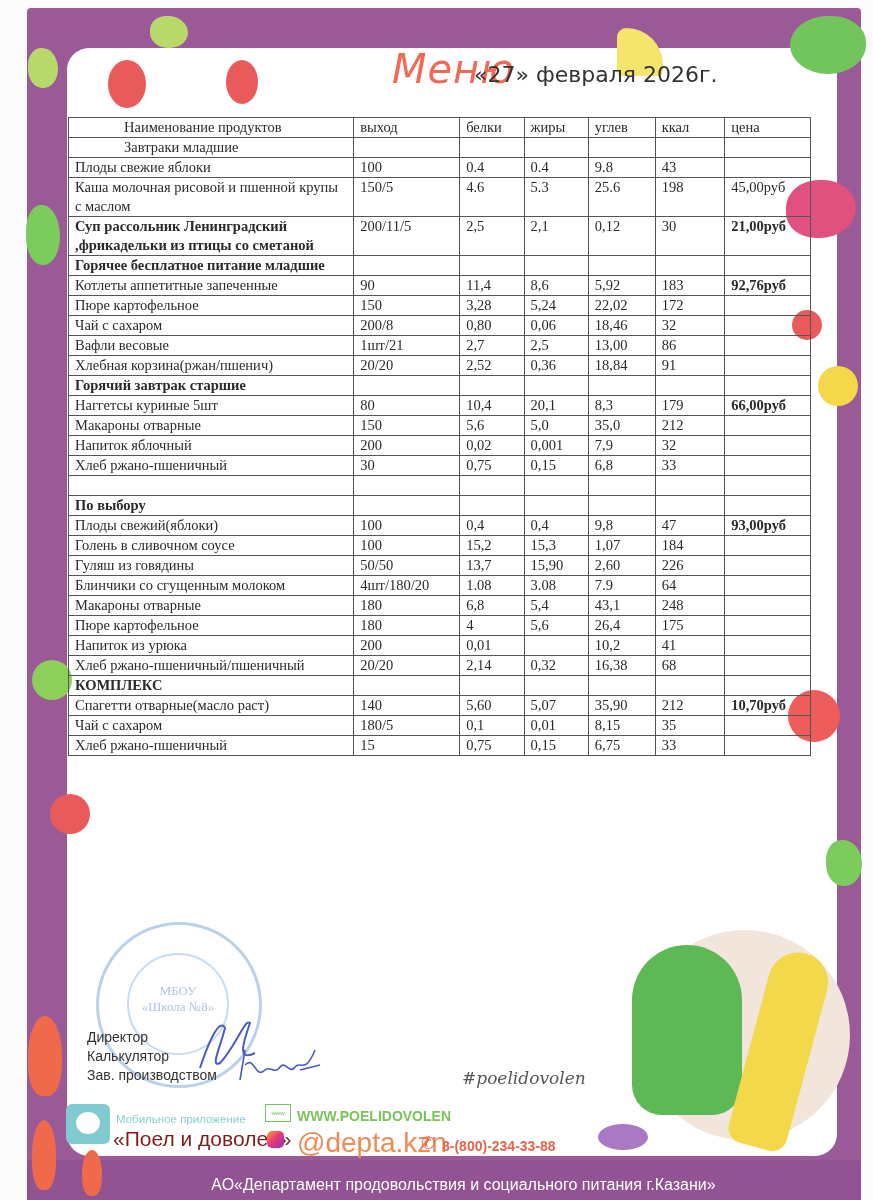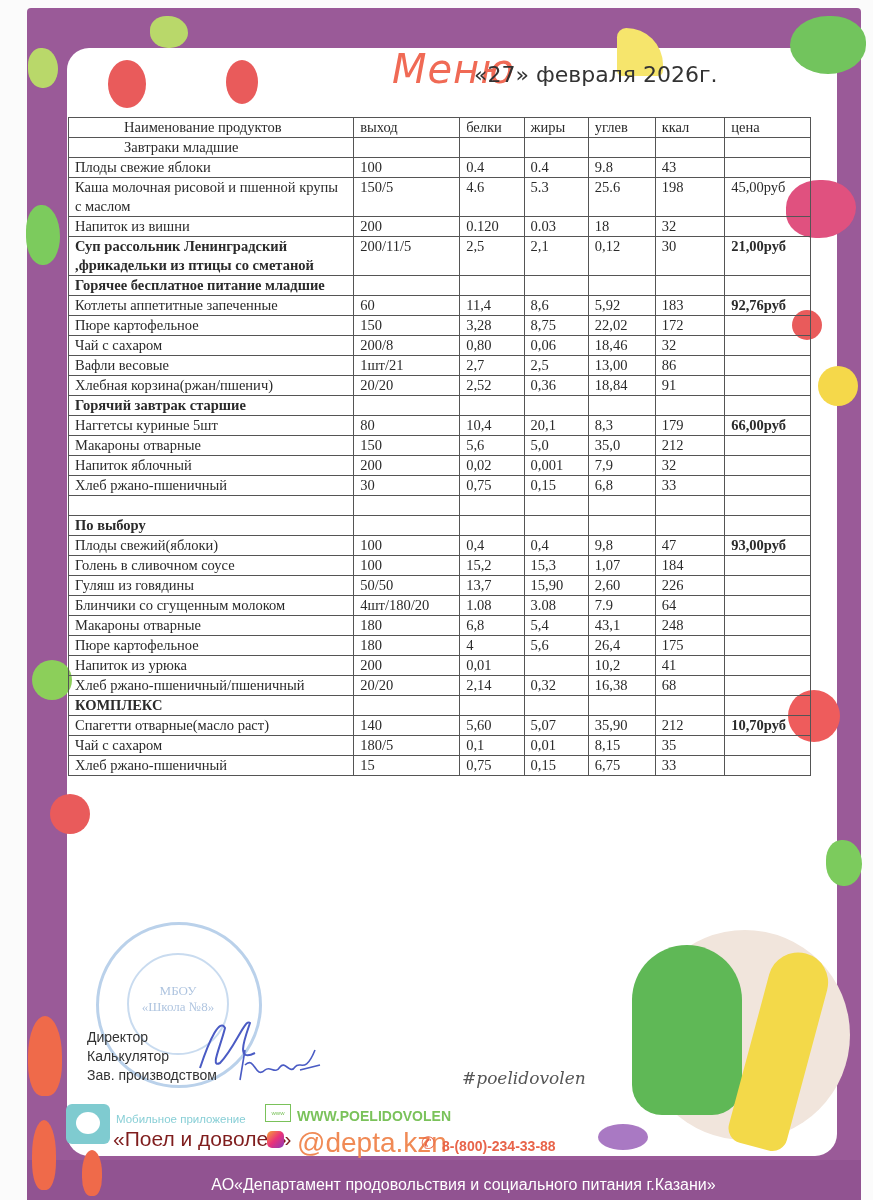--- a/index.html
+++ b/index.html
@@ -113,60 +113,51 @@
       <tr>
         <td>Каша молочная рисовой и пшенной крупы с маслом</td>
         <td>150/5</td>
         <td>4.6</td>
         <td>5.3</td>
         <td>25.6</td>
         <td>198</td>
         <td>45,00руб</td>
       </tr>
       <tr>
-        <td>Напиток из вишни</td>
-        <td>200</td>
-        <td>0.120</td>
-        <td>0.03</td>
-        <td>18</td>
-        <td>32</td>
-        <td></td>
-      </tr>
-      <tr>
         <td class="bold">Суп рассольник Ленинградский ,фрикадельки из птицы со сметаной</td>
         <td>200/11/5</td>
         <td>2,5</td>
         <td>2,1</td>
         <td>0,12</td>
         <td>30</td>
         <td class="price b">21,00руб</td>
       </tr>
       <tr>
         <td class="bold">Горячее бесплатное питание младшие</td>
         <td></td>
         <td></td>
         <td></td>
         <td></td>
         <td></td>
         <td></td>
       </tr>
       <tr>
         <td>Котлеты аппетитные запеченные</td>
-        <td>60</td>
+        <td>90</td>
         <td>11,4</td>
         <td>8,6</td>
         <td>5,92</td>
         <td>183</td>
         <td class="price b">92,76руб</td>
       </tr>
       <tr>
         <td>Пюре картофельное</td>
         <td>150</td>
         <td>3,28</td>
-        <td>8,75</td>
+        <td>5,24</td>
         <td>22,02</td>
         <td>172</td>
         <td></td>
       </tr>
       <tr>
         <td>Чай с сахаром</td>
         <td>200/8</td>
         <td>0,80</td>
         <td>0,06</td>
         <td>18,46</td>

